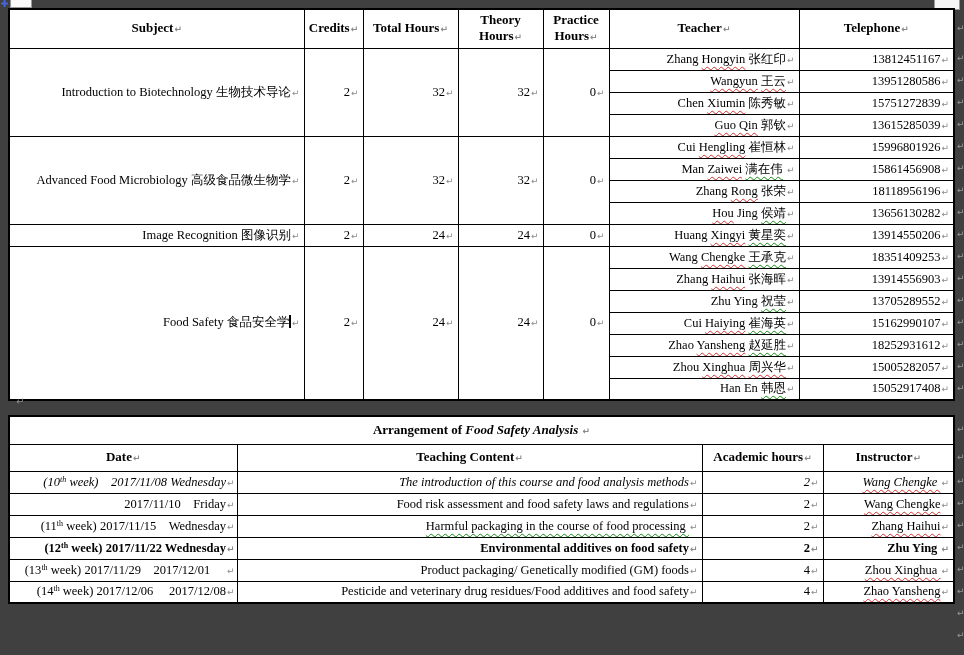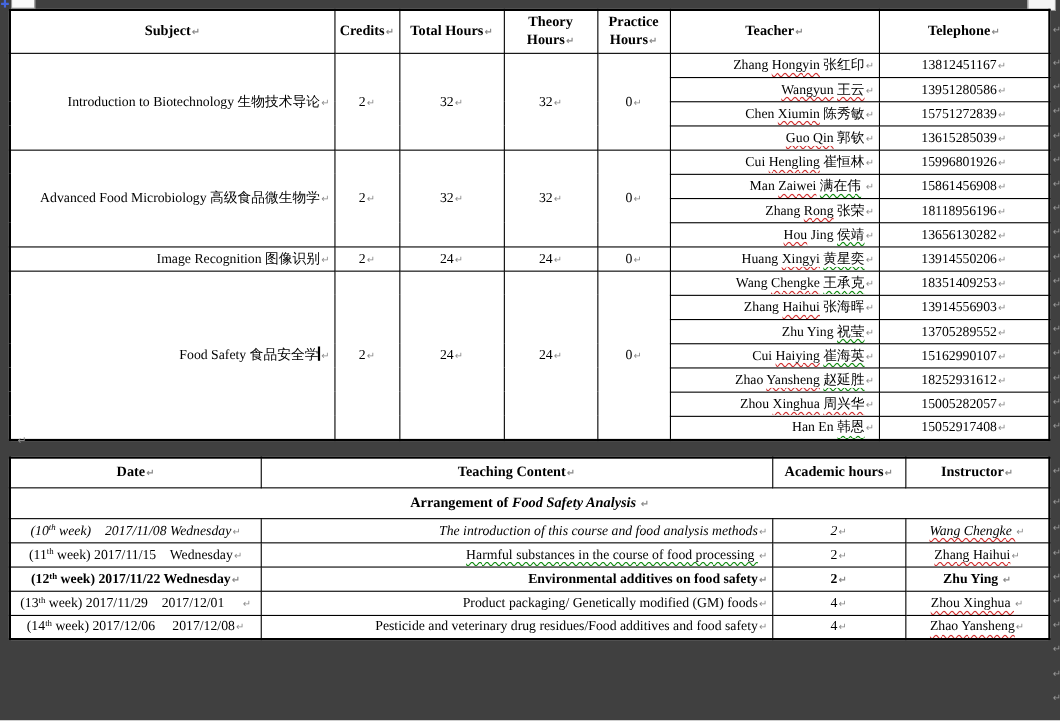--- a/index.html
+++ b/index.html
@@ -6,21 +6,21 @@
   .page{
     position:relative; width:964px; height:655px; background:#404040;
     font-family:"Liberation Serif","DejaVu Serif",serif; color:#000;
     overflow:hidden;
   }
   table{border-collapse:collapse; table-layout:fixed; position:absolute; background:#fff;}
   #t1{left:8px; top:8px; width:945px; border:2px solid #000;}
   #t2{left:8px; top:415px; width:945px; border:2px solid #000;}
   td,th{border:1px solid #000; padding:0 4px; font-size:12.5px; vertical-align:middle; overflow:hidden;}
   th{font-weight:bold; text-align:center; font-size:13px; line-height:16px;}
-  .num,.phone,.hours,.date,.instructor{text-align:center;}
+  .num,.phone,.hours,.date,.instructor{text-align:right;}
   .date{white-space:pre; padding:0 2px;}
   .subject,.teacher,.content{text-align:right;}
   .title-cell{text-align:center; font-weight:bold; font-size:13px;}
   .title-cell .i{font-style:italic;}
   .mark{color:#8a8a8a; font-size:9px; margin-left:1px; font-family:"DejaVu Sans",sans-serif;}
   .wavy-red{text-decoration:underline; -webkit-text-decoration:underline wavy #d03030; text-decoration-style:wavy; text-decoration-color:#d03030; text-decoration-thickness:1px; text-underline-offset:3px;}
   .wavy-green{text-decoration:underline; text-decoration-style:wavy; text-decoration-color:#0f8a0f; text-decoration-thickness:1px; text-underline-offset:3px;}
   .caret{display:inline-block; width:1.5px; height:13px; background:#000; vertical-align:-2px;}
   .para-mark{position:absolute; left:16px; top:396px; color:#8a8a8a; font-size:10px; font-family:"DejaVu Sans",sans-serif;}
   .row-end-mark{position:absolute; color:#999; font-size:9px; font-family:"DejaVu Sans",sans-serif;}
@@ -152,40 +152,46 @@
   <div class="para-mark">↵</div>
 
   <table id="t2">
     <colgroup>
       <col style="width:228px">
         <col style="width:465px">
         <col style="width:121px">
         <col style="width:131px">
     </colgroup>
     <thead>
+      <tr style="height:28px">
+        <td class="title-cell" colspan="4"><span>Arrangement of </span><span class="i">Food Safety Analysis</span><span> </span><span class="mark">↵</span></td>
+      </tr>
       <tr style="height:27px">
         <th><span>Date</span><span class="mark">↵</span></th>
         <th><span>Teaching Content</span><span class="mark">↵</span></th>
         <th><span>Academic hours</span><span class="mark">↵</span></th>
         <th><span>Instructor</span><span class="mark">↵</span></th>
       </tr>
-      <tr style="height:28px">
-        <td class="title-cell" colspan="4"><span>Arrangement of </span><span class="i">Food Safety Analysis</span><span> </span><span class="mark">↵</span></td>
-      </tr>
     </thead>
     <tbody id="t2-body">
         <tr style="height: 22px; font-style: italic;">
           <td class="date"><span>(10</span><sup class="ord">th</sup><span> week)    2017/11/08 Wednesday</span><span class="mark">↵</span></td>
           <td class="content"><span>The introduction of this course and food analysis methods</span><span class="mark">↵</span></td>
           <td class="hours"><span>2</span><span class="mark">↵</span></td>
           <td class="instructor"><span class="wavy-red">Wang Chengke </span><span class="mark">↵</span></td>
         </tr>
         <tr style="height: 22px;">
+          <td class="date"><span>2017/11/10    Friday</span><span class="mark">↵</span></td>
+          <td class="content"><span>Food risk assessment and food safety laws and regulations</span><span class="mark">↵</span></td>
+          <td class="hours"><span>2</span><span class="mark">↵</span></td>
+          <td class="instructor"><span class="wavy-red">Wang Chengke</span><span class="mark">↵</span></td>
+        </tr>
+        <tr style="height: 22px;">
           <td class="date"><span>(11</span><sup class="ord">th</sup><span> week) 2017/11/15    Wednesday</span><span class="mark">↵</span></td>
-          <td class="content"><span class="wavy-green">Harmful substances in the course of food processing </span><span class="mark">↵</span></td>
+          <td class="content"><span class="wavy-green">Harmful packaging in the course of food processing </span><span class="mark">↵</span></td>
           <td class="hours"><span>2</span><span class="mark">↵</span></td>
           <td class="instructor"><span class="wavy-red">Zhang Haihui</span><span class="mark">↵</span></td>
         </tr>
         <tr style="height: 22px; font-weight: bold;">
           <td class="date"><span>(12</span><sup class="ord">th</sup><span> week) 2017/11/22 Wednesday</span><span class="mark">↵</span></td>
           <td class="content"><span>Environmental additives on food safety</span><span class="mark">↵</span></td>
           <td class="hours"><span>2</span><span class="mark">↵</span></td>
           <td class="instructor"><span>Zhu Ying </span><span class="mark">↵</span></td>
         </tr>
         <tr style="height: 22px;">

